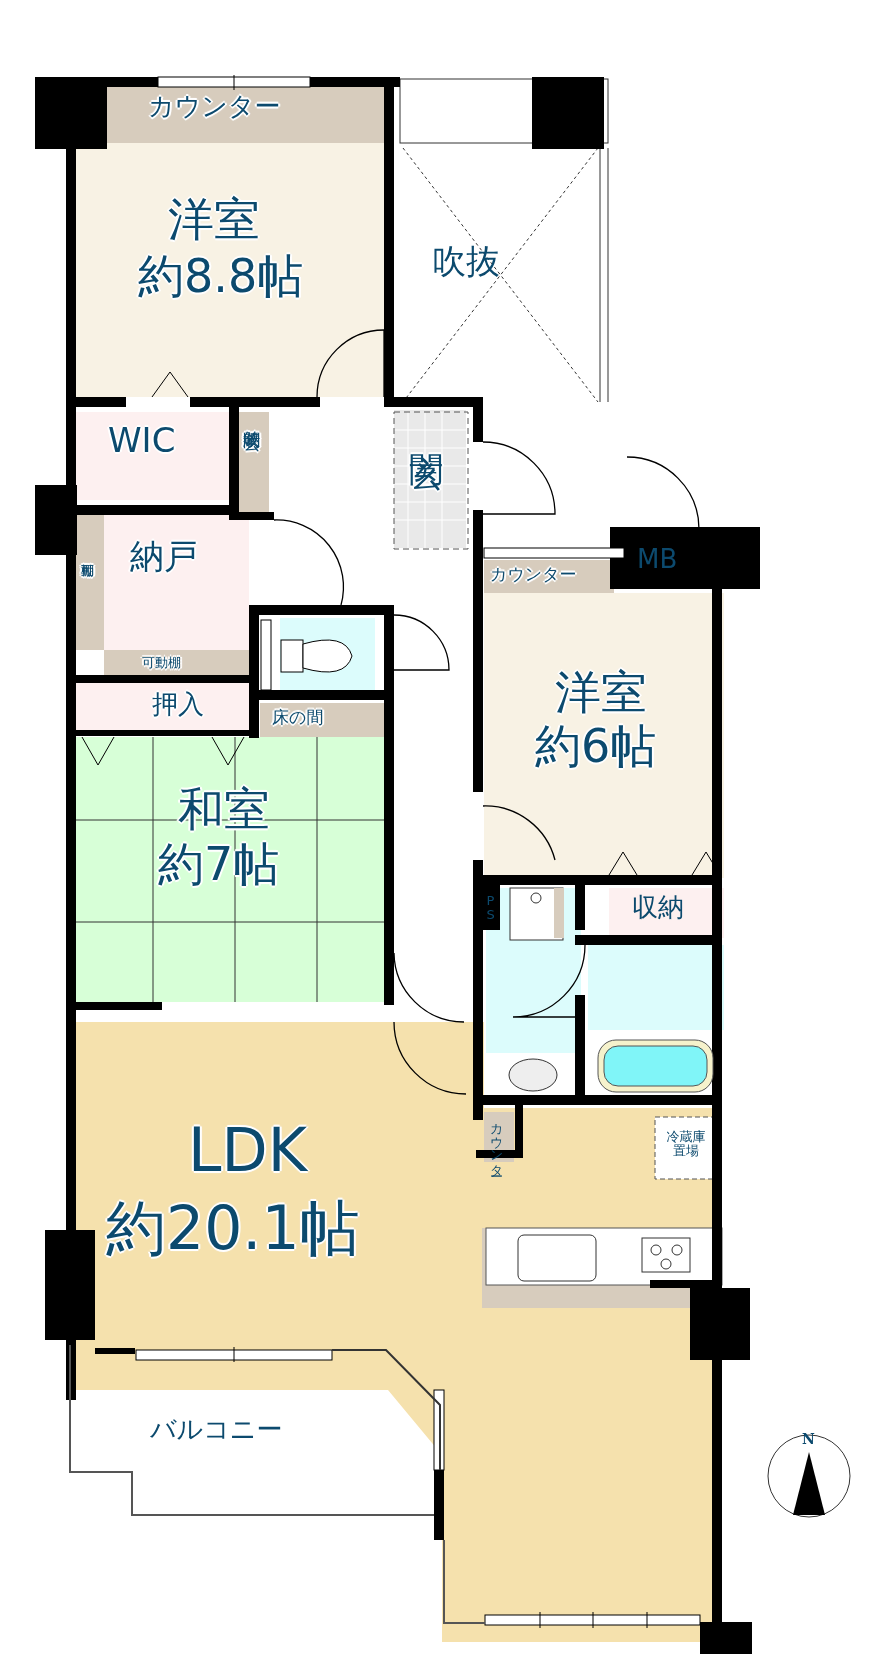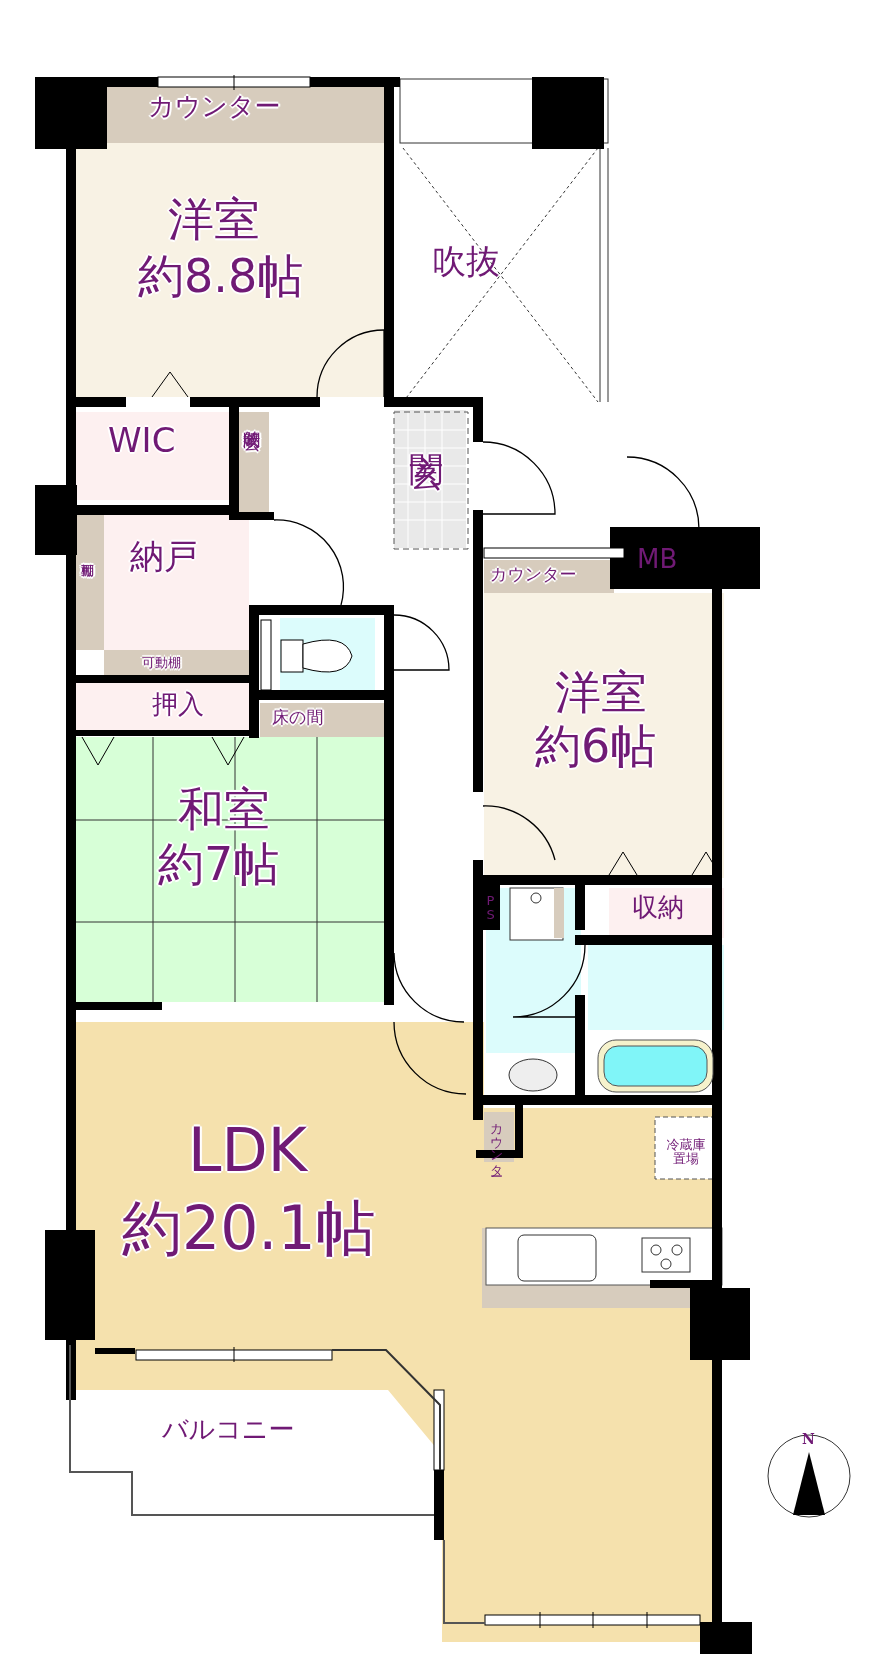--- a/index.html
+++ b/index.html
@@ -1,18 +1,18 @@
 <!DOCTYPE html>
 <html><head>
 <meta charset="utf-8">
 <style>
   html,body{margin:0;padding:0;background:#fff;}
   body{width:891px;height:1654px;position:relative;overflow:hidden;font-family:"DejaVu Sans","Liberation Sans",sans-serif;}
   #plan{position:absolute;left:0;top:0;width:891px;height:1654px;}
-  .lbl{position:absolute;color:#701a75;text-align:center;white-space:nowrap;line-height:1.08;
+  .lbl{position:absolute;color:#0c4a6e;text-align:center;white-space:nowrap;line-height:1.08;
        text-shadow:0 0 3px #fff,0 0 3px #fff,0 0 3px #fff,2px 0 0 #fff,-2px 0 0 #fff,0 2px 0 #fff,0 -2px 0 #fff;}
   .big{font-size:46px;}
   .mid{font-size:34px;}
   .sm{font-size:26px;}
   .xs{font-size:17px;}
   .xxs{font-size:13px;}
   .vert{writing-mode:vertical-rl;text-orientation:upright;letter-spacing:-1px;}
   .plain{text-shadow:none;}
 </style>
 </head>
@@ -196,17 +196,17 @@
 <div class="lbl xs" style="left:272px;top:708px;">床の間</div>
 <div class="lbl big" style="left:178px;top:785px;">和室</div>
 <div class="lbl big" style="left:158px;top:840px;text-align:right;">約7帖</div>
 <div class="lbl xs" style="left:490px;top:565px;">カウンター</div>
 <div class="lbl sm plain" style="left:637px;top:545px;">MB</div>
 <div class="lbl big" style="left:555px;top:668px;">洋室</div>
 <div class="lbl big" style="left:535px;top:722px;">約6帖</div>
 <div class="lbl xxs vert plain" style="left:483px;top:893px;">PS</div>
 <div class="lbl sm plain" style="left:632px;top:893px;">収納</div>
 <div class="lbl xxs vert plain" style="left:489px;top:1114px;">カウンター</div>
-<div class="lbl xxs plain" style="left:661px;top:1130px;width:50px;white-space:normal;margin-top:8px;">冷蔵庫置場</div>
+<div class="lbl xxs plain" style="left:661px;top:1130px;width:50px;white-space:normal;">冷蔵庫置場</div>
 <div class="lbl" style="left:188px;top:1118px;font-size:60px;">LDK</div>
-<div class="lbl" style="left:122px;top:1196px;font-size:60px;">約20.1帖</div>
-<div class="lbl sm plain" style="left:162px;top:1415px;text-align:right;">バルコニー</div>
+<div class="lbl" style="left:106px;top:1196px;font-size:60px;">約20.1帖</div>
+<div class="lbl sm plain" style="left:150px;top:1415px;text-align:right;">バルコニー</div>
 <div class="lbl xs plain" style="left:802px;top:1432px;font-family:'DejaVu Serif',serif;font-weight:bold;font-size:14px;">N</div>
 
 </body></html>

